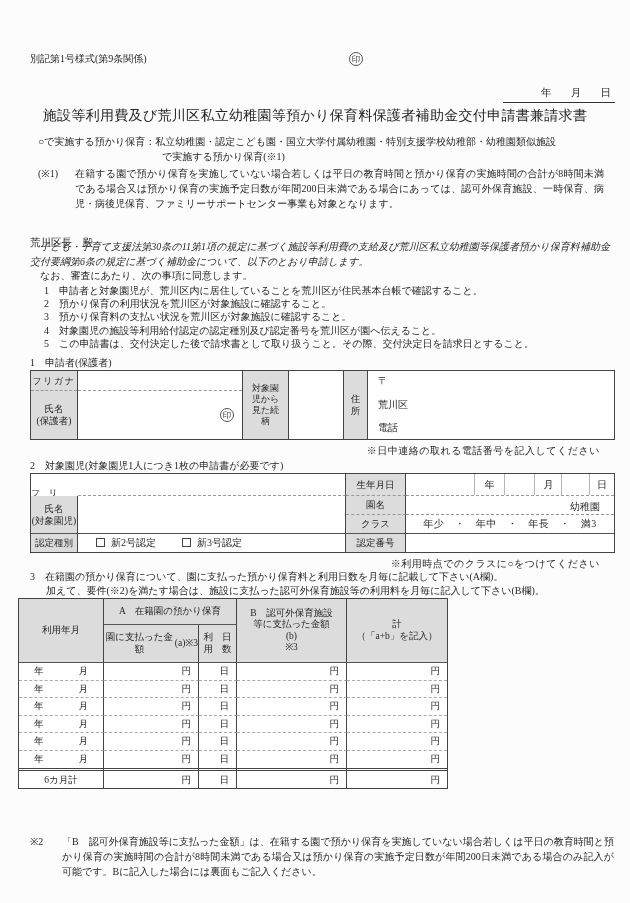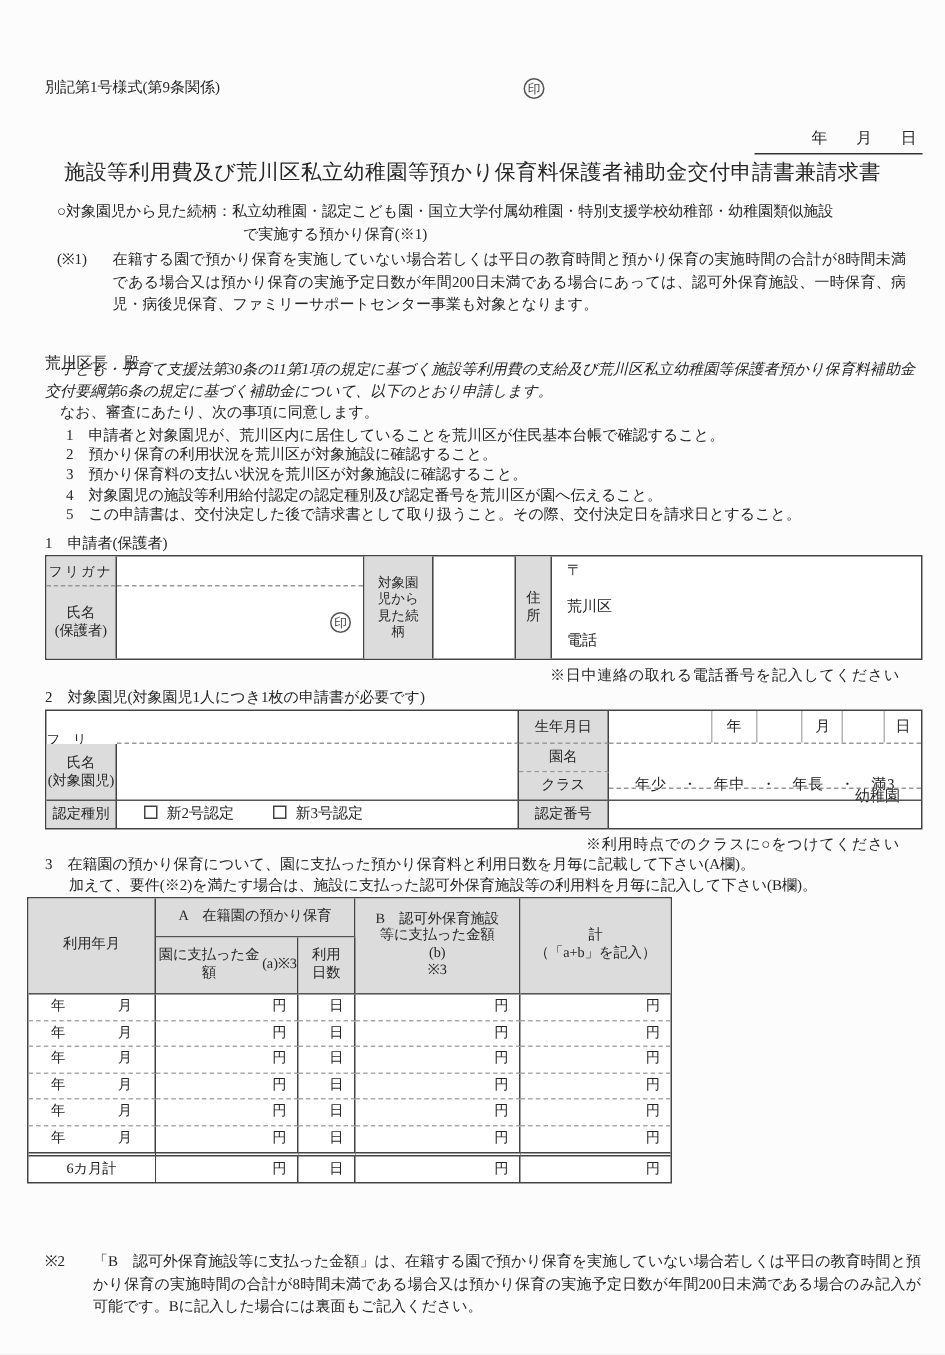--- a/index.html
+++ b/index.html
@@ -49,21 +49,21 @@
   .t2 .lastcol { border-right:none; }
   .t2 .bb-d { border-bottom:1px dashed #999; }
   .t2 .bb-s { border-bottom:1px solid #555; }
   .t2 .lab { display:flex; align-items:center; justify-content:center; font-size:9.5px; }
   .t2 .furi { letter-spacing:3px; font-size:9px; }
   .t2 .name2 { grid-row:2/4; grid-column:1; display:flex; flex-direction:column; align-items:center; justify-content:center; line-height:12px; font-size:9.5px; }
   .t2 .in2 { grid-row:2/4; grid-column:2; }
   .t2 .dates { display:flex; align-items:stretch; }
   .t2 .dates > div { display:flex; align-items:center; justify-content:center; border-left:1px solid #b5b5b5; }
   .t2 .dates > div:first-child { border-left:none; }
-  .t2 .garden { display:flex; align-items:flex-start; justify-content:flex-end; padding-right:14px;margin-top:29px; }
+  .t2 .garden { display:flex; align-items:flex-end; justify-content:flex-end; padding-right:14px; }
   .t2 .classes { display:flex; align-items:center; justify-content:center; letter-spacing:.5px; }
   .t2 .certs { display:flex; align-items:center; padding-left:18px; gap:26px; }
   .cb { display:inline-block; width:9px; height:9px; border:1px solid #444; margin-right:6px; vertical-align:-1px; background:#fff; }
   
   .t3 { left:18px; top:598px; width:430px; border:1.4px solid #444; display:grid; background:#fff;
         grid-template-columns:85px 95px 38px 110px 1fr;
         grid-template-rows:26px 38px repeat(6,17.5px) 20px; font-size:9.5px; }
   .t3 .c { border-right:1px solid #444; display:flex; align-items:center; justify-content:center; }
   .t3 .last { border-right:none; }
   .t3 .hb { border-bottom:1px solid #555; }
@@ -87,21 +87,21 @@
   <div class="abs seal" style="left:349px; top:52px;">印</div>
 
   <div class="abs date-line" style="left:503px; top:86px;">
     <span>年</span>
     <span>月</span>
     <span>日</span>
   </div>
 
   <div class="abs title" style="top:109px;">施設等利用費及び荒川区私立幼稚園等預かり保育料保護者補助金交付申請書兼請求書</div>
 
-  <div class="abs" style="left:38px; top:135px;">○対象園児から見た続柄：私立幼稚園・認定こども園・国立大学付属幼稚園・特別支援学校幼稚部・幼稚園類似施設</div>
+  <div class="abs" style="left:38px; top:135px;">○で実施する預かり保育：私立幼稚園・認定こども園・国立大学付属幼稚園・特別支援学校幼稚部・幼稚園類似施設</div>
   <div class="abs" style="left:162px; top:150px;">で実施する預かり保育(※1)</div>
 
   <div class="abs hang just lh15" style="left:38px; top:166px; width:566px; padding-left:37px;">
     <span class="hang-label">(※1)</span>
     <span>在籍する園で預かり保育を実施していない場合若しくは平日の教育時間と預かり保育の実施時間の合計が8時間未満である場合又は預かり保育の実施予定日数が年間200日未満である場合にあっては、認可外保育施設、一時保育、病児・病後児保育、ファミリーサポートセンター事業も対象となります。</span>
   </div>
 
   <div class="abs" style="left:30px; top:236px; font-size:10.5px;">荒川区長　殿</div>
 
   <div class="abs just lh15" style="left:30px; top:239px; width:580px;font-style:italic;">　子ども・子育て支援法第30条の11第1項の規定に基づく施設等利用費の支給及び荒川区私立幼稚園等保護者預かり保育料補助金交付要綱第6条の規定に基づく補助金について、以下のとおり申請します。</div>
@@ -217,21 +217,21 @@
     </div>
     <div class="c hdr hb tcell last">
       <div>計</div>
       <div>（「a+b」を記入）</div>
     </div>
     <div class="c hdr hb" style="grid-row:2; grid-column:2; flex-direction:row;">
       <div>園に支払った金額</div>
       <div>(a)</div>
       <div>※3</div>
     </div>
-    <div class="c hdr hb" style="grid-row:2; grid-column:3; flex-direction:column;">
+    <div class="c hdr hb" style="grid-row:2; grid-column:3; ">
       <div>利用</div>
       <div>日数</div>
     </div>
 
     <div class="c ym db" style="grid-row:3;grid-column:1;">
         <span>年</span>
         <span>月</span>
       </div>
     <div class="c num db" style="grid-row:3;grid-column:2;">
         <span>円</span>

